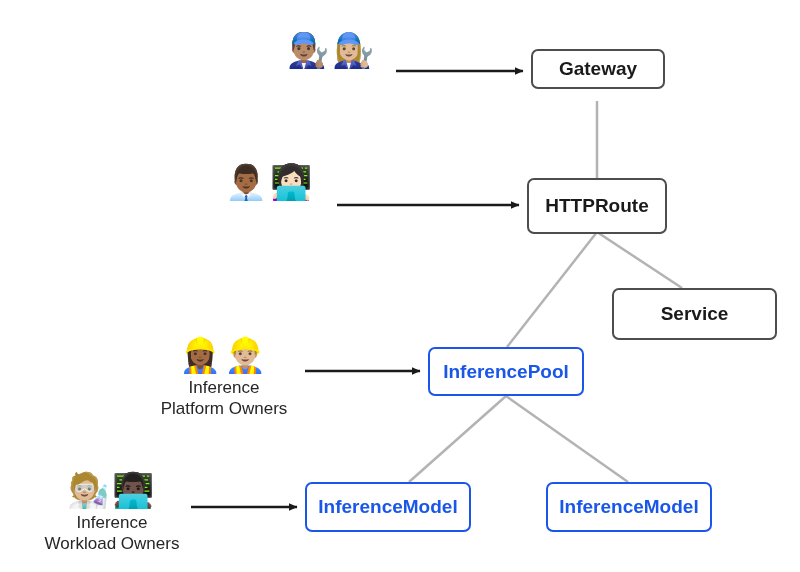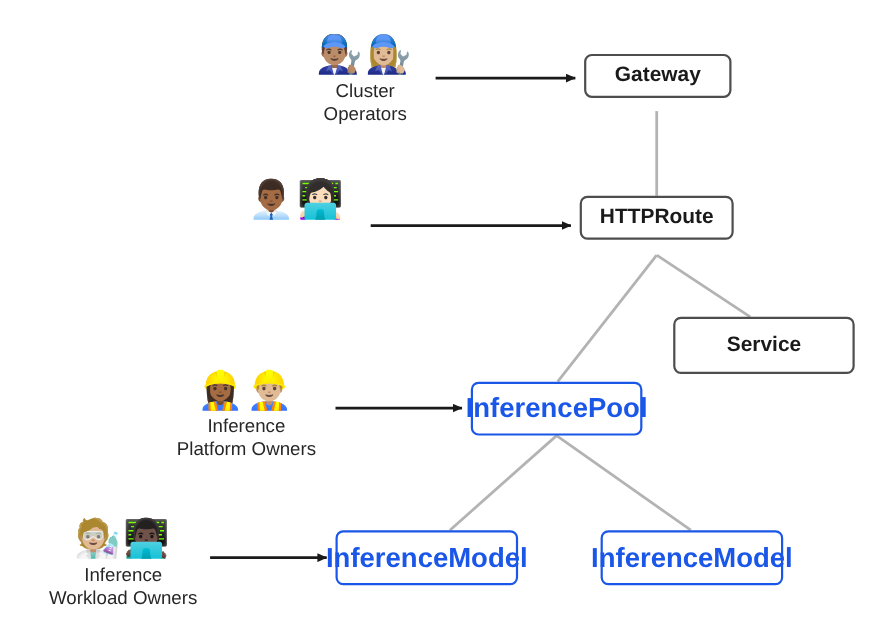--- a/index.html
+++ b/index.html
@@ -39,21 +39,21 @@
   .node-dark {
     border: 2px solid #4d4d4d;
     color: #1a1a1a;
     font-weight: bold;
     font-size: 19px;
   }
   .node-blue {
     border: 2px solid #1a57e8;
     color: #1a57e8;
     font-weight: bold;
-    font-size: 25px;
+    font-size: 19px;
   }
   .persona {
     position: absolute;
     display: flex;
     flex-direction: column;
     align-items: center;
     width: 200px;
   }
   .persona-emojis {
     font-size: 34px;
@@ -110,21 +110,21 @@
     </g>
     <g>
       <line x1="191" y1="507" x2="297" y2="507" stroke="#1a1a1a" stroke-width="2.5" marker-end="url(#arrowhead)"></line>
     </g>
   </svg>
 
   <div class="node node-dark" style="left:531px; top:49px; width:134px; height:40px;">
     <span>Gateway</span>
   </div>
 
-  <div class="node node-dark" style="left:527px; top:178px; width:140px; height:40px;">
+  <div class="node node-dark" style="left:527px; top:178px; width:140px; height:56px;">
     <span>HTTPRoute</span>
   </div>
 
   <div class="node node-dark" style="left:612px; top:288px; width:165px; height:52px;">
     <span>Service</span>
   </div>
 
   <div class="node node-blue" style="left:428px; top:347px; width:156px; height:49px;">
     <span>InferencePool</span>
   </div>
@@ -132,22 +132,20 @@
   <div class="node node-blue" style="left:305px; top:482px; width:166px; height:50px;">
     <span>InferenceModel</span>
   </div>
 
   <div class="node node-blue" style="left:546px; top:482px; width:166px; height:50px;">
     <span>InferenceModel</span>
   </div>
 
   <div class="persona" style="left:232px; top:30px;">
     <div class="persona-emojis">👨🏽‍🔧👩🏼‍🔧</div>
-    <div class="persona-label">Cluster
-Operators</div>
   </div>
 
   <div class="persona" style="left:170px; top:162px;">
     <div class="persona-emojis">👨🏾‍💼👩🏻‍💻</div>
   </div>
 
   <div class="persona" style="left:124px; top:335px;">
     <div class="persona-emojis">👷🏾‍♀️👷🏼‍♂️</div>
     <div class="persona-label">Inference
 Platform Owners</div>

